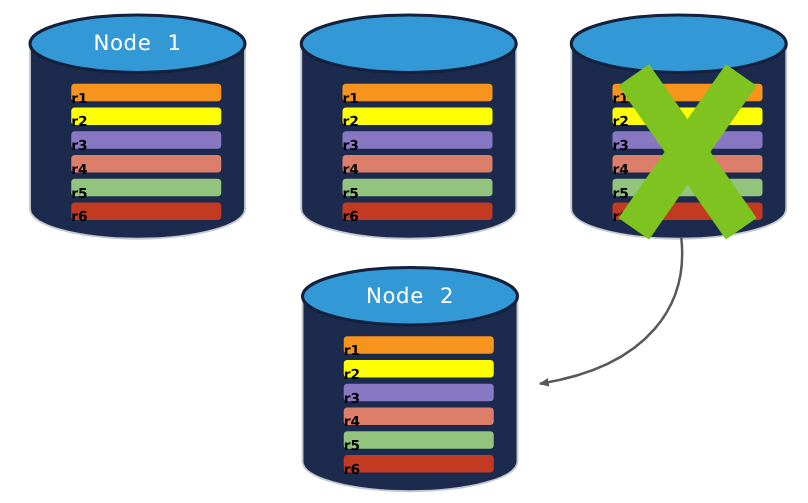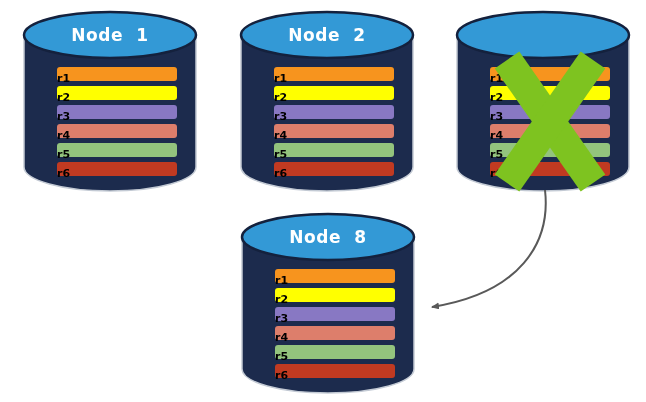--- a/index.html
+++ b/index.html
@@ -22,21 +22,21 @@
   }
   .cyl-top {
     fill: var(--cylinder-top);
     stroke: var(--cylinder-top-stroke);
     stroke-width: 2.5;
   }
   .node-title {
     position: absolute; left: 0; top: 20px; width: 100%;
     text-align: center;
     color: var(--title-text);
-    font-size: 17px; font-weight: bold;
+    font-size: 17px; font-weight: normal;
     word-spacing: 7px; letter-spacing: 0.5px;
     white-space: nowrap;
   }
   .bars { position: absolute; left: 35px; top: 62px; width: 106px; }
   .bar {
     width: 120px; height: 14px;
     margin-bottom: 5px;
     border-radius: 3px;
     text-align: left;
   }
@@ -71,21 +71,20 @@
       <div class="bar" style="background: rgb(147, 196, 125);"><span class="bar-label">r5</span></div>
       <div class="bar" style="background: rgb(193, 58, 33);"><span class="bar-label">r6</span></div>
     </div>
   </div>
 
   <div class="node" style="left:239px;top:5px">
     <svg class="cyl" width="176" height="192" viewBox="0 0 176 192">
       <path class="cyl-body" d="M 2 30 L 2 162 A 86 24 0 0 0 174 162 L 174 30 A 86 23 0 0 0 2 30 Z"></path>
       <ellipse class="cyl-top" cx="88" cy="30" rx="86" ry="23"></ellipse>
     </svg>
-    <div class="node-title">Node 2</div>
     <div class="bars">
       <div class="bar" style="background: rgb(247, 148, 30);"><span class="bar-label">r1</span></div>
       <div class="bar" style="background: rgb(255, 255, 0);"><span class="bar-label">r2</span></div>
       <div class="bar" style="background: rgb(136, 120, 195);"><span class="bar-label">r3</span></div>
       <div class="bar" style="background: rgb(221, 126, 107);"><span class="bar-label">r4</span></div>
       <div class="bar" style="background: rgb(147, 196, 125);"><span class="bar-label">r5</span></div>
       <div class="bar" style="background: rgb(193, 58, 33);"><span class="bar-label">r6</span></div>
     </div>
   </div>
 
@@ -106,21 +105,21 @@
       <line class="x-line" x1="52" y1="55" x2="138" y2="178"></line>
       <line class="x-line" x1="138" y1="55" x2="52" y2="178"></line>
     </svg>
   </div>
 
   <div class="node" style="left:240px;top:207px">
     <svg class="cyl" width="176" height="192" viewBox="0 0 176 192">
       <path class="cyl-body" d="M 2 30 L 2 162 A 86 24 0 0 0 174 162 L 174 30 A 86 23 0 0 0 2 30 Z"></path>
       <ellipse class="cyl-top" cx="88" cy="30" rx="86" ry="23"></ellipse>
     </svg>
-    <div class="node-title">Node 8</div>
+    <div class="node-title">Node 2</div>
     <div class="bars">
       <div class="bar" style="background: rgb(247, 148, 30);"><span class="bar-label">r1</span></div>
       <div class="bar" style="background: rgb(255, 255, 0);"><span class="bar-label">r2</span></div>
       <div class="bar" style="background: rgb(136, 120, 195);"><span class="bar-label">r3</span></div>
       <div class="bar" style="background: rgb(221, 126, 107);"><span class="bar-label">r4</span></div>
       <div class="bar" style="background: rgb(147, 196, 125);"><span class="bar-label">r5</span></div>
       <div class="bar" style="background: rgb(193, 58, 33);"><span class="bar-label">r6</span></div>
     </div>
   </div>
 

